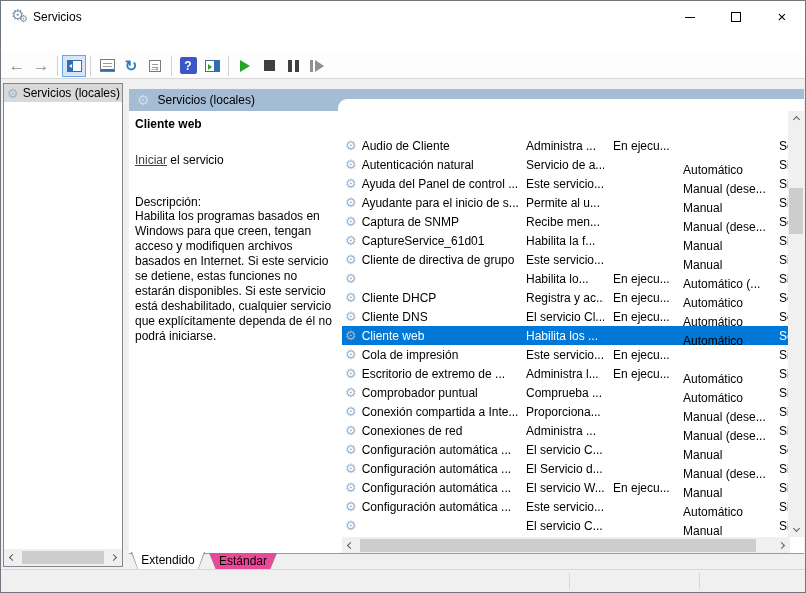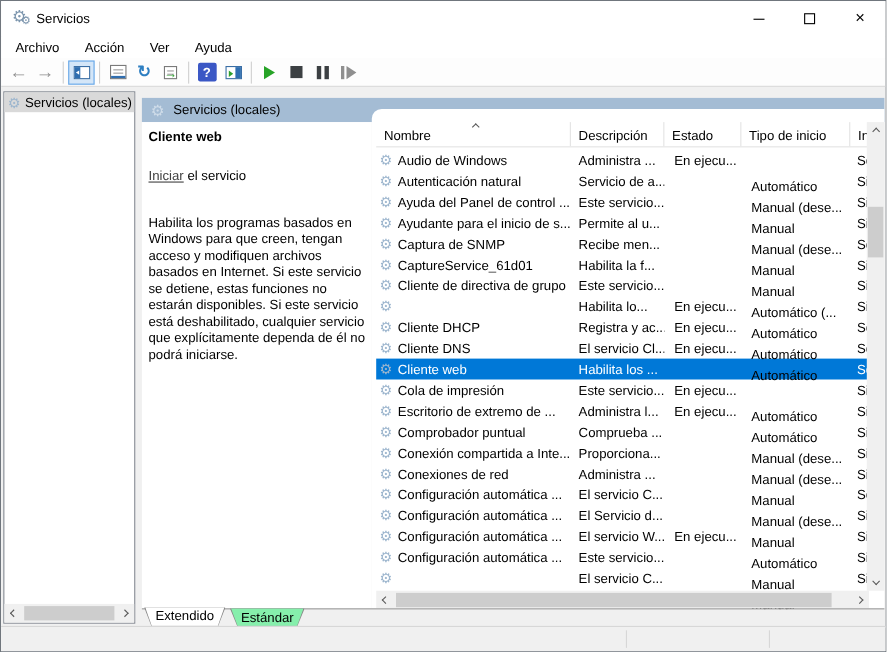--- a/index.html
+++ b/index.html
@@ -100,21 +100,21 @@
   .v-track { position:relative; flex:1 1 auto; width:100%; }
   
   .list-hscroll { position:absolute; left:4px; bottom:0; width:448px; height:16px; background:#f0f0f0; display:flex; align-items:center; }
   .lh-thumb { height:13px; background:#cdcdcd; width:396px; margin-left:1px; }
 
   
   .tabline { position:absolute; left:128px; right:1px; top:474px; height:1px; background:#9a9a9a; }
   .tabs { position:absolute; left:130px; top:474px; height:17px; display:flex; gap:4px; }
   .tab { position:relative; height:17px; }
   .tab .edge { position:absolute; inset:0; background:#868686; clip-path:polygon(0 0,100% 0,calc(100% - 7px) 100%,7px 100%); }
-  .tab .face { position:absolute; left:1px; right:1px; top:0; bottom:1px; background:#86efac; clip-path:polygon(0 0,100% 0,calc(100% - 6px) 100%,6px 100%); display:flex; align-items:flex-start; justify-content:center; padding-top:1px; }
+  .tab .face { position:absolute; left:1px; right:1px; top:0; bottom:1px; background:#ec4899; clip-path:polygon(0 0,100% 0,calc(100% - 6px) 100%,6px 100%); display:flex; align-items:flex-start; justify-content:center; padding-top:1px; }
   .tab.active { top:-1px; height:18px; }
   .tab.active .face { background:#fff; }
   .tab-ext { width:74px;text-align:right; } .tab-std { width:68px; }
 
   
   .statusbar { position:absolute; left:0; bottom:0; width:100%; height:23px; background:#f0f0f0; border-top:1px solid #d7d7d7; }
   .sb-div { position:absolute; top:3px; bottom:3px; width:1px; background:#d7d7d7; }
 </style>
 </head>
 <body>
@@ -131,26 +131,20 @@
         <span class="glyph-min"></span>
       </div>
     <div class="winbtn btn-max">
         <span class="glyph-max"></span>
       </div>
     <div class="winbtn btn-close">
         <span class="glyph-close">×</span>
       </div>
   </div>
 
-  <div class="menubar">
-    <span class="menu-item">Archivo</span>
-    <span class="menu-item">Acción</span>
-    <span class="menu-item">Ver</span>
-    <span class="menu-item">Ayuda</span>
-  </div>
 
   <div class="toolbar">
     <div class="tb-btn">
         <span class="navarrow">←</span>
       </div>
     <div class="tb-btn">
         <span class="navarrow">→</span>
       </div>
     <div class="tb-sep"></div>
     <div class="tb-btn active">
@@ -229,48 +223,31 @@
     <div class="panel-header">
       <span class="ph-gear">⚙</span>
       <span>Servicios (locales)</span>
     </div>
 
     <div class="extended">
       <div class="svc-title">Cliente web</div>
       <div class="svc-action">
         <span class="link">Iniciar</span><span> el servicio</span>
       </div>
+      <div>Descripción:</div>
       <div class="desc-text">Habilita los programas basados en Windows para que creen, tengan acceso y modifiquen archivos basados en Internet. Si este servicio se detiene, estas funciones no estarán disponibles. Si este servicio está deshabilitado, cualquier servicio que explícitamente dependa de él no podrá iniciarse.</div>
     </div>
 
     <div class="list-card">
-      <div class="lheader">
-        <div class="hcell h-name">
-          <span>Nombre</span>
-          <span class="sort-ind chev up"></span>
-        </div>
-        <div class="hcell h-desc">
-            <span>Descripción</span>
-          </div>
-        <div class="hcell h-estado">
-            <span>Estado</span>
-          </div>
-        <div class="hcell h-tipo">
-            <span>Tipo de inicio</span>
-          </div>
-        <div class="hcell h-logon">
-            <span>In</span>
-          </div>
-      </div>
 
       <div class="rows">
           <div class="svc-row">
     <span class="c-name">
               <span class="sb-gear">⚙</span>
-              <span>Audio de Windows</span>
+              <span>Audio de Cliente</span>
             </span>
     <span class="c-desc">Administra ...</span>
     <span class="c-estado">En ejecu...</span>
     <span class="c-tipo">Automático</span>
     <span class="c-logon">Se</span>
   </div>
           <div class="svc-row">
     <span class="c-name">
               <span class="sb-gear">⚙</span>
               <span>Autenticación natural</span>

